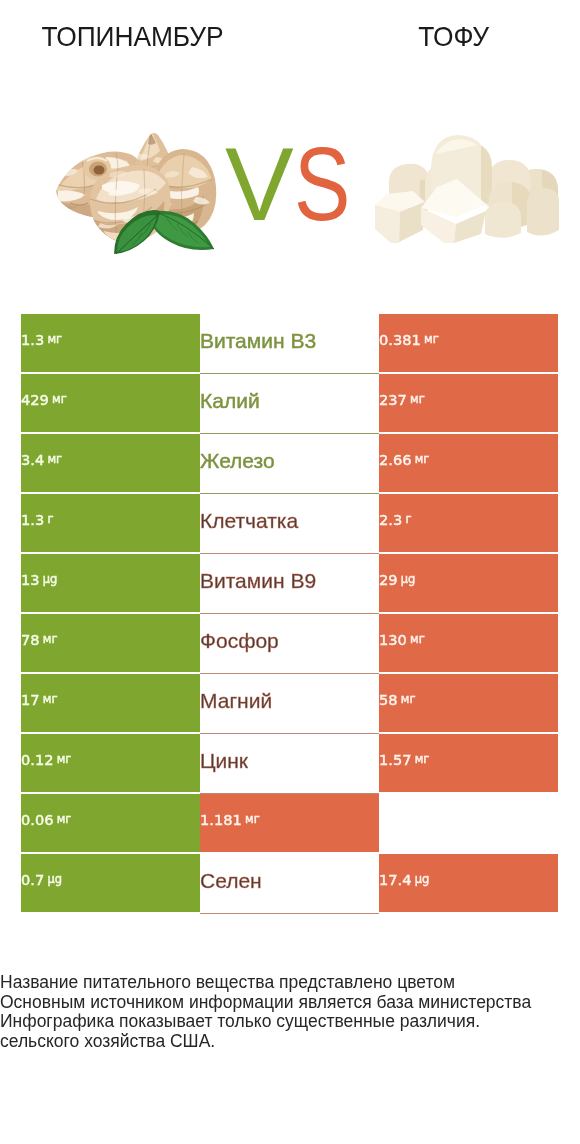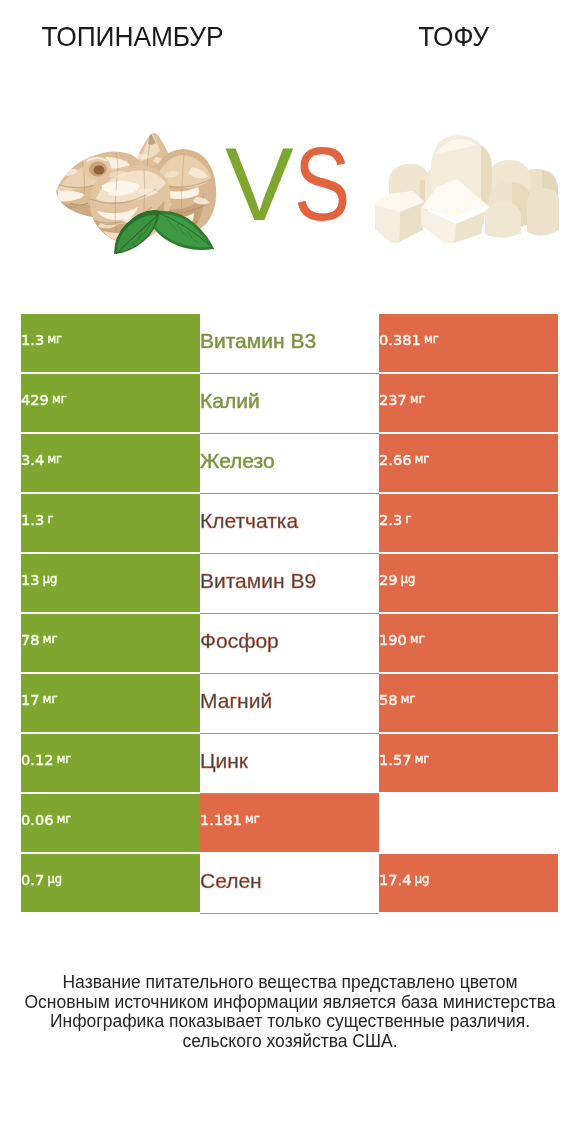--- a/index.html
+++ b/index.html
@@ -50,21 +50,21 @@
   .unit { font-family: "DejaVu Sans", sans-serif; font-weight: 400; font-size: 11.5px; margin-left: 3.2px; letter-spacing: 0px;}
   .label { font-family: "Liberation Sans", sans-serif; font-weight: 400; font-size: 21px; letter-spacing: 0px; }
   .mid-green  { border-bottom: 1px solid #919c63; color: #7d9340; }
   .mid-green .label  { -webkit-text-stroke: 0.45px #7d9340; }
   .mid-orange { border-bottom: 1px solid #c08b74; color: #404040; }
   .mid-orange .label { -webkit-text-stroke: 0.45px #cf6343; }
 
   
   .footer {
     position: absolute; left: 0; top: 973px; width: 580px;
-    text-align: center; font-size: 17.5px; line-height: 19.7px; color: #262626;
+    text-align: left; font-size: 17.5px; line-height: 19.7px; color: #262626;
   }
   .footer div { white-space: nowrap; }
 </style>
 </head>
 <body>
 
 <div class="page">
 
   <div class="titles">
     <div class="title title-left">ТОПИНАМБУР</div>
@@ -279,21 +279,21 @@
       </div>
       <div class="row">
         <div class="cell cell-left">
           <span class="num">78</span>
           <span class="unit">мг</span>
         </div>
         <div class="cell cell-mid mid-orange">
           <span class="label">Фосфор</span>
         </div>
         <div class="cell cell-right">
-          <span class="num">190</span>
+          <span class="num">130</span>
           <span class="unit">мг</span>
         </div>
       </div>
       <div class="row">
         <div class="cell cell-left">
           <span class="num">17</span>
           <span class="unit">мг</span>
         </div>
         <div class="cell cell-mid mid-orange">
           <span class="label">Магний</span>

